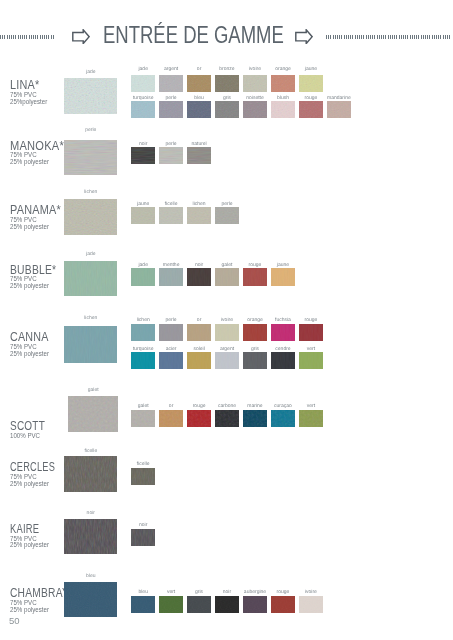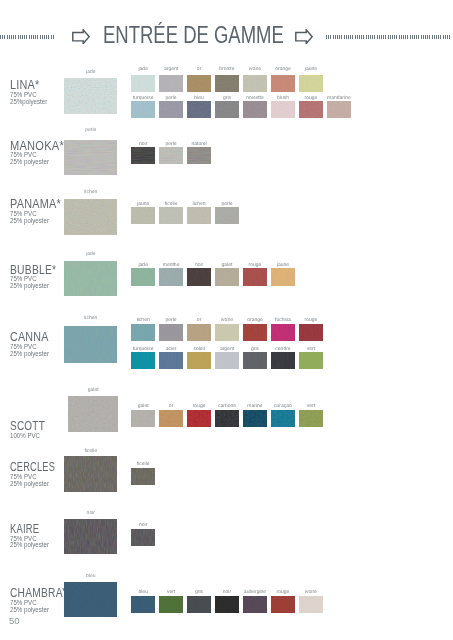--- a/index.html
+++ b/index.html
@@ -269,21 +269,21 @@
           </svg>
         </div>
     <div class="swlabel" style="left:184.0px;top:141.6px;width:30.2px">naturel</div>
     <div class="sw sx-manoka" style="left:187.0px;top:146.9px;width:24.2px;height:17.2px;background:#8c8884">
           <svg preserveAspectRatio="none" style="opacity:0.2">
             <rect width="100%" height="100%" filter="url(#nz-manoka)"></rect>
           </svg>
         </div>
   </div>
   <div class="prod">
-    <div class="brandbox" style="top:198px">
+    <div class="brandbox" style="top:204px">
       <div class="bname" style="transform:scaleX(0.905)">PANAMA*</div>
       <div class="bcomp bcomp1">75% PVC</div>
       <div class="bcomp">25% polyester</div>
     </div>
     <div class="mainlabel" style="left:64.4px;top:190.0px;width:52.8px">lichen</div>
     <div class="mainsw tx-panama" style="left:64.4px;top:199.3px;width:52.8px;height:35.6px;background:#bdbcad">
           <svg preserveAspectRatio="none" style="opacity:0.26">
             <rect width="100%" height="100%" filter="url(#nz-panama)"></rect>
           </svg>
         </div>

